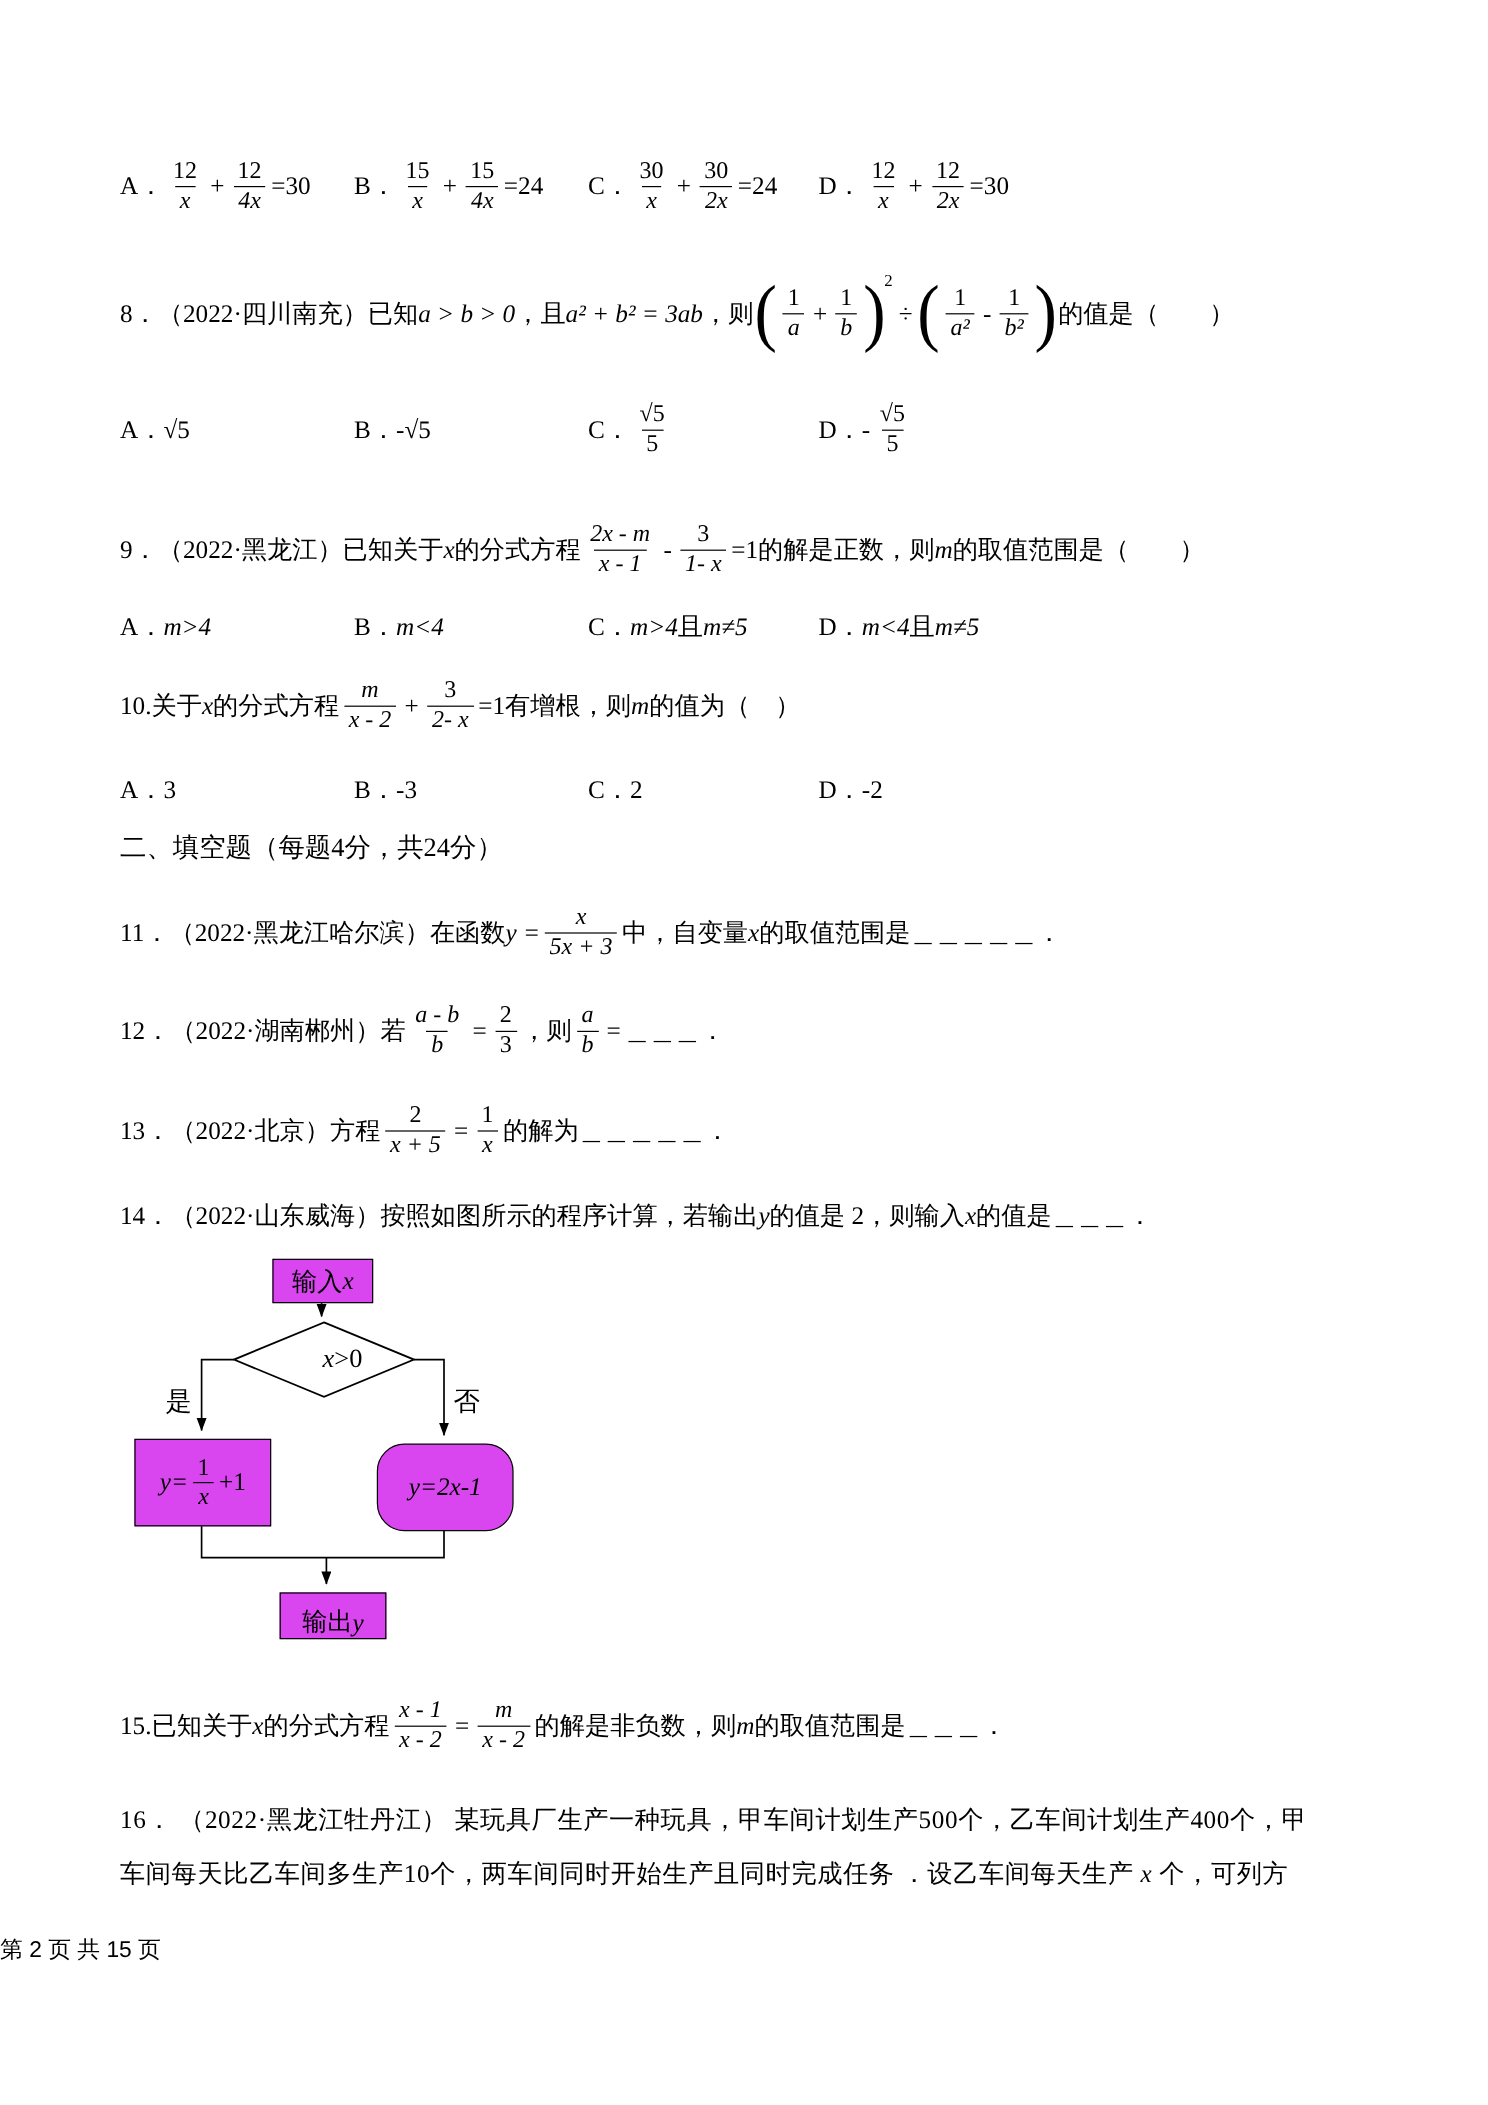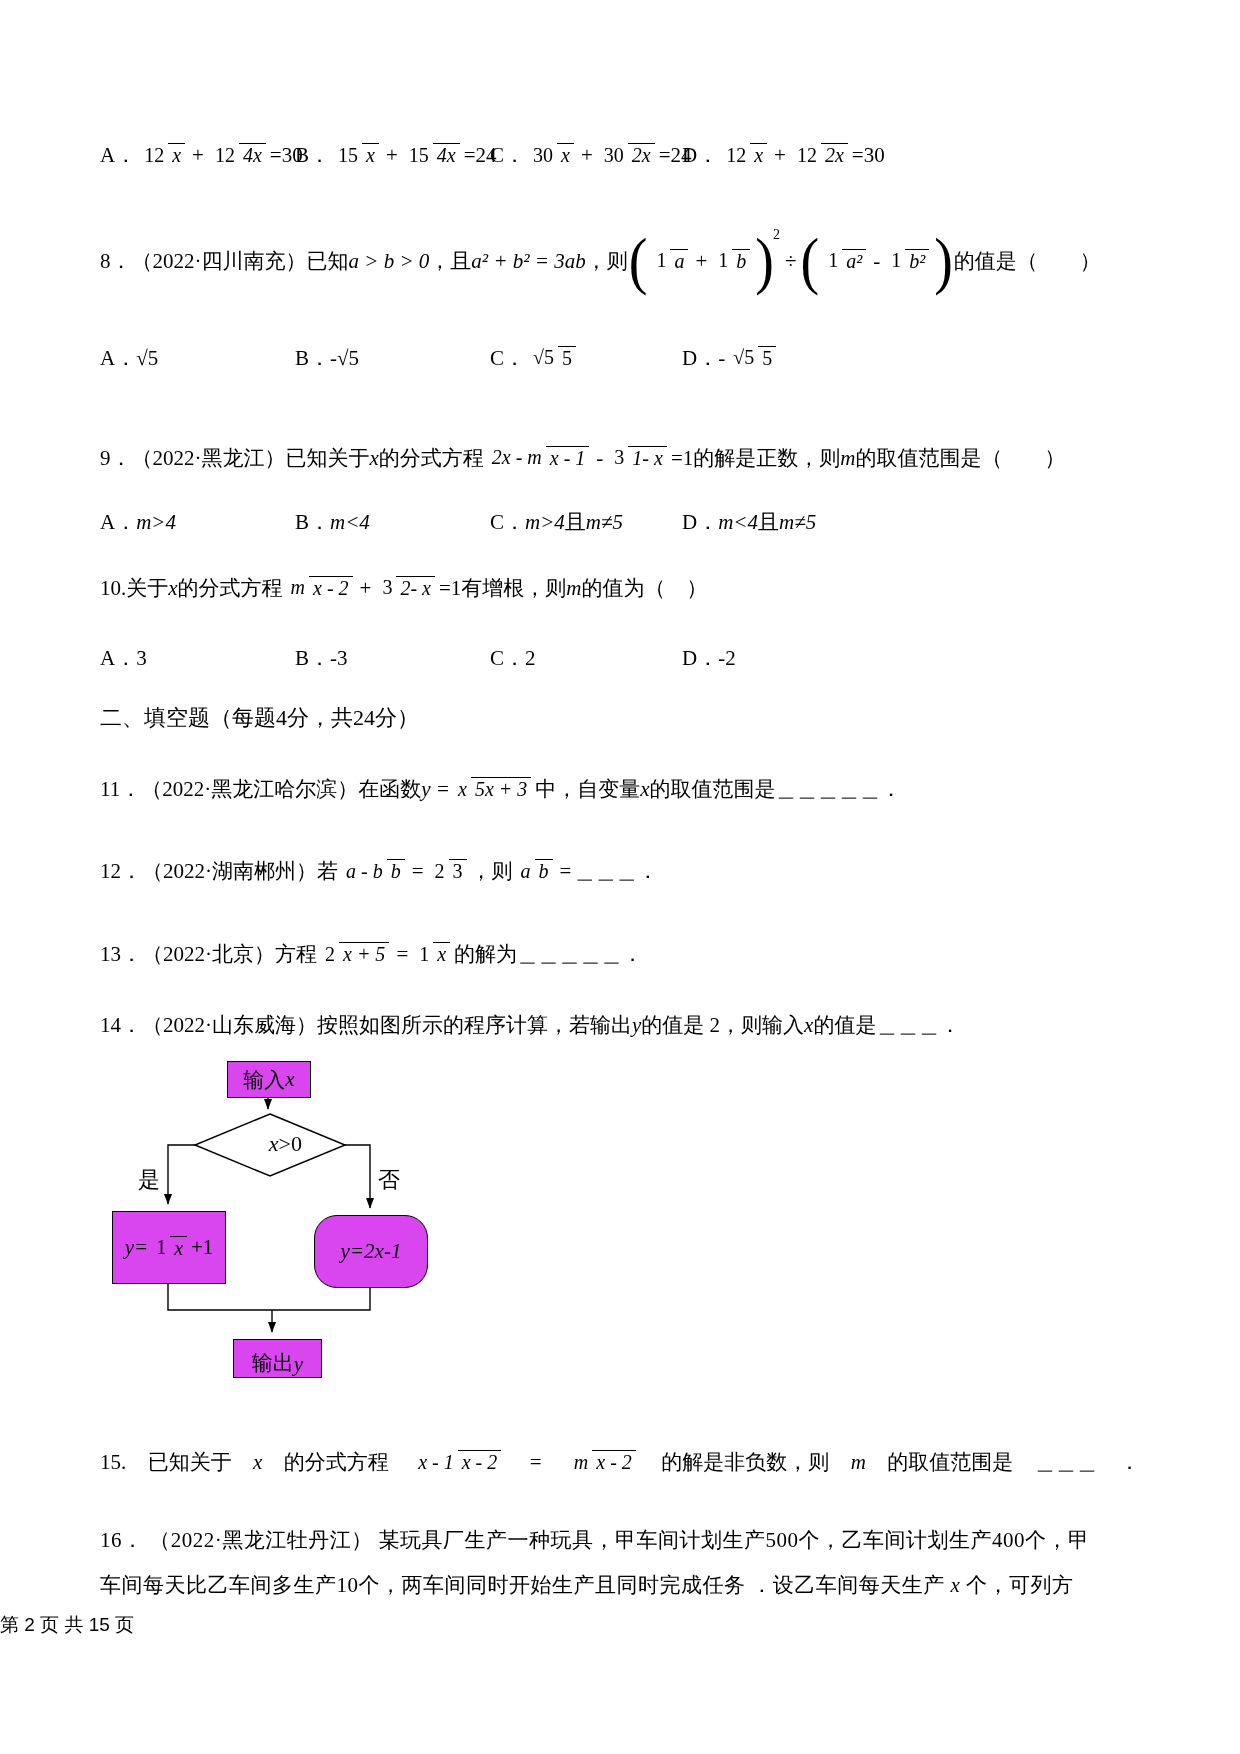--- a/index.html
+++ b/index.html
@@ -6,21 +6,21 @@
   .page {
     position:relative; width:1240px; height:1754px; margin:0 auto;
     background:#ffffff; color:#000;
     font-family:"Liberation Serif","DejaVu Serif",serif;
     overflow:hidden;
   }
   .content { padding:118px 100px 0 100px; }
   .q { font-size:21px; line-height:1.45; }
   .row { display:flex; align-items:center; flex-wrap:nowrap; white-space:nowrap; }
   .mi { font-style:italic; font-family:"Liberation Serif","DejaVu Serif",serif; }
-  .frac { display:inline-flex; align-items:center; text-align:center;
+  .frac { display:inline-flex; flex-direction:column; align-items:center; text-align:center;
           vertical-align:middle; margin:0 4px; font-size:20px; line-height:1.18; }
   .frac .num { display:block; padding:0 4px; }
   .frac .den { display:block; border-top:1.3px solid #000; padding:0 4px; }
   .op { margin:0 3px; }
   .opt-grid { display:grid; grid-template-columns:195px 195px 192px auto; align-items:center; }
   .opt { display:flex; align-items:center; white-space:nowrap; }
   .bigparen { font-size:56px; font-weight:300; line-height:0.9; transform:scaleY(1.12); margin:0 1px; }
   .psup { font-size:14px; position:relative; top:-26px; left:-2px; }
   .blank { letter-spacing:0; }
   .sect { font-size:22px; }
@@ -232,21 +232,21 @@
       <div class="opt">
         <span>C．</span>
         <span>2</span>
       </div>
       <div class="opt">
         <span>D．</span>
         <span>-2</span>
       </div>
     </div>
 
-    <div class="sect" style="margin-top:30px;">
+    <div class="sect" style="margin-top:18px;">
       <span>二、填空题（每题4分，共24分）</span>
     </div>
 
     <div class="q row" style="margin-top:26px; min-height:60px;">
       <span>11．</span>
       <span>（2022·黑龙江哈尔滨）</span>
       <span>在函数</span>
       <span class="mi">y =</span>
       <span class="frac">
           <span class="num mi">x</span>
@@ -349,21 +349,21 @@
       </div>
       <div class="fc-box" style="left:214px; top:162px; width:112px; height:71px;border-radius:23px;">
         <span class="mi">y=2x-1</span>
       </div>
       <div class="fc-box" style="left:133px; top:286px; width:87px; height:37px;align-items:flex-end;">
         <span>输出</span>
           <span class="mi">y</span>
       </div>
     </div>
 
-    <div class="q row" style="margin-top:44px; min-height:60px;justify-content:space-between;">
+    <div class="q row" style="margin-top:32px; min-height:60px;">
       <span>15.</span>
       <span>已知关于</span>
       <span class="mi">x</span>
       <span>的分式方程</span>
       <span class="frac">
           <span class="num mi">x - 1</span>
           <span class="den mi">x - 2</span>
         </span>
       <span class="op">=</span>
       <span class="frac">

